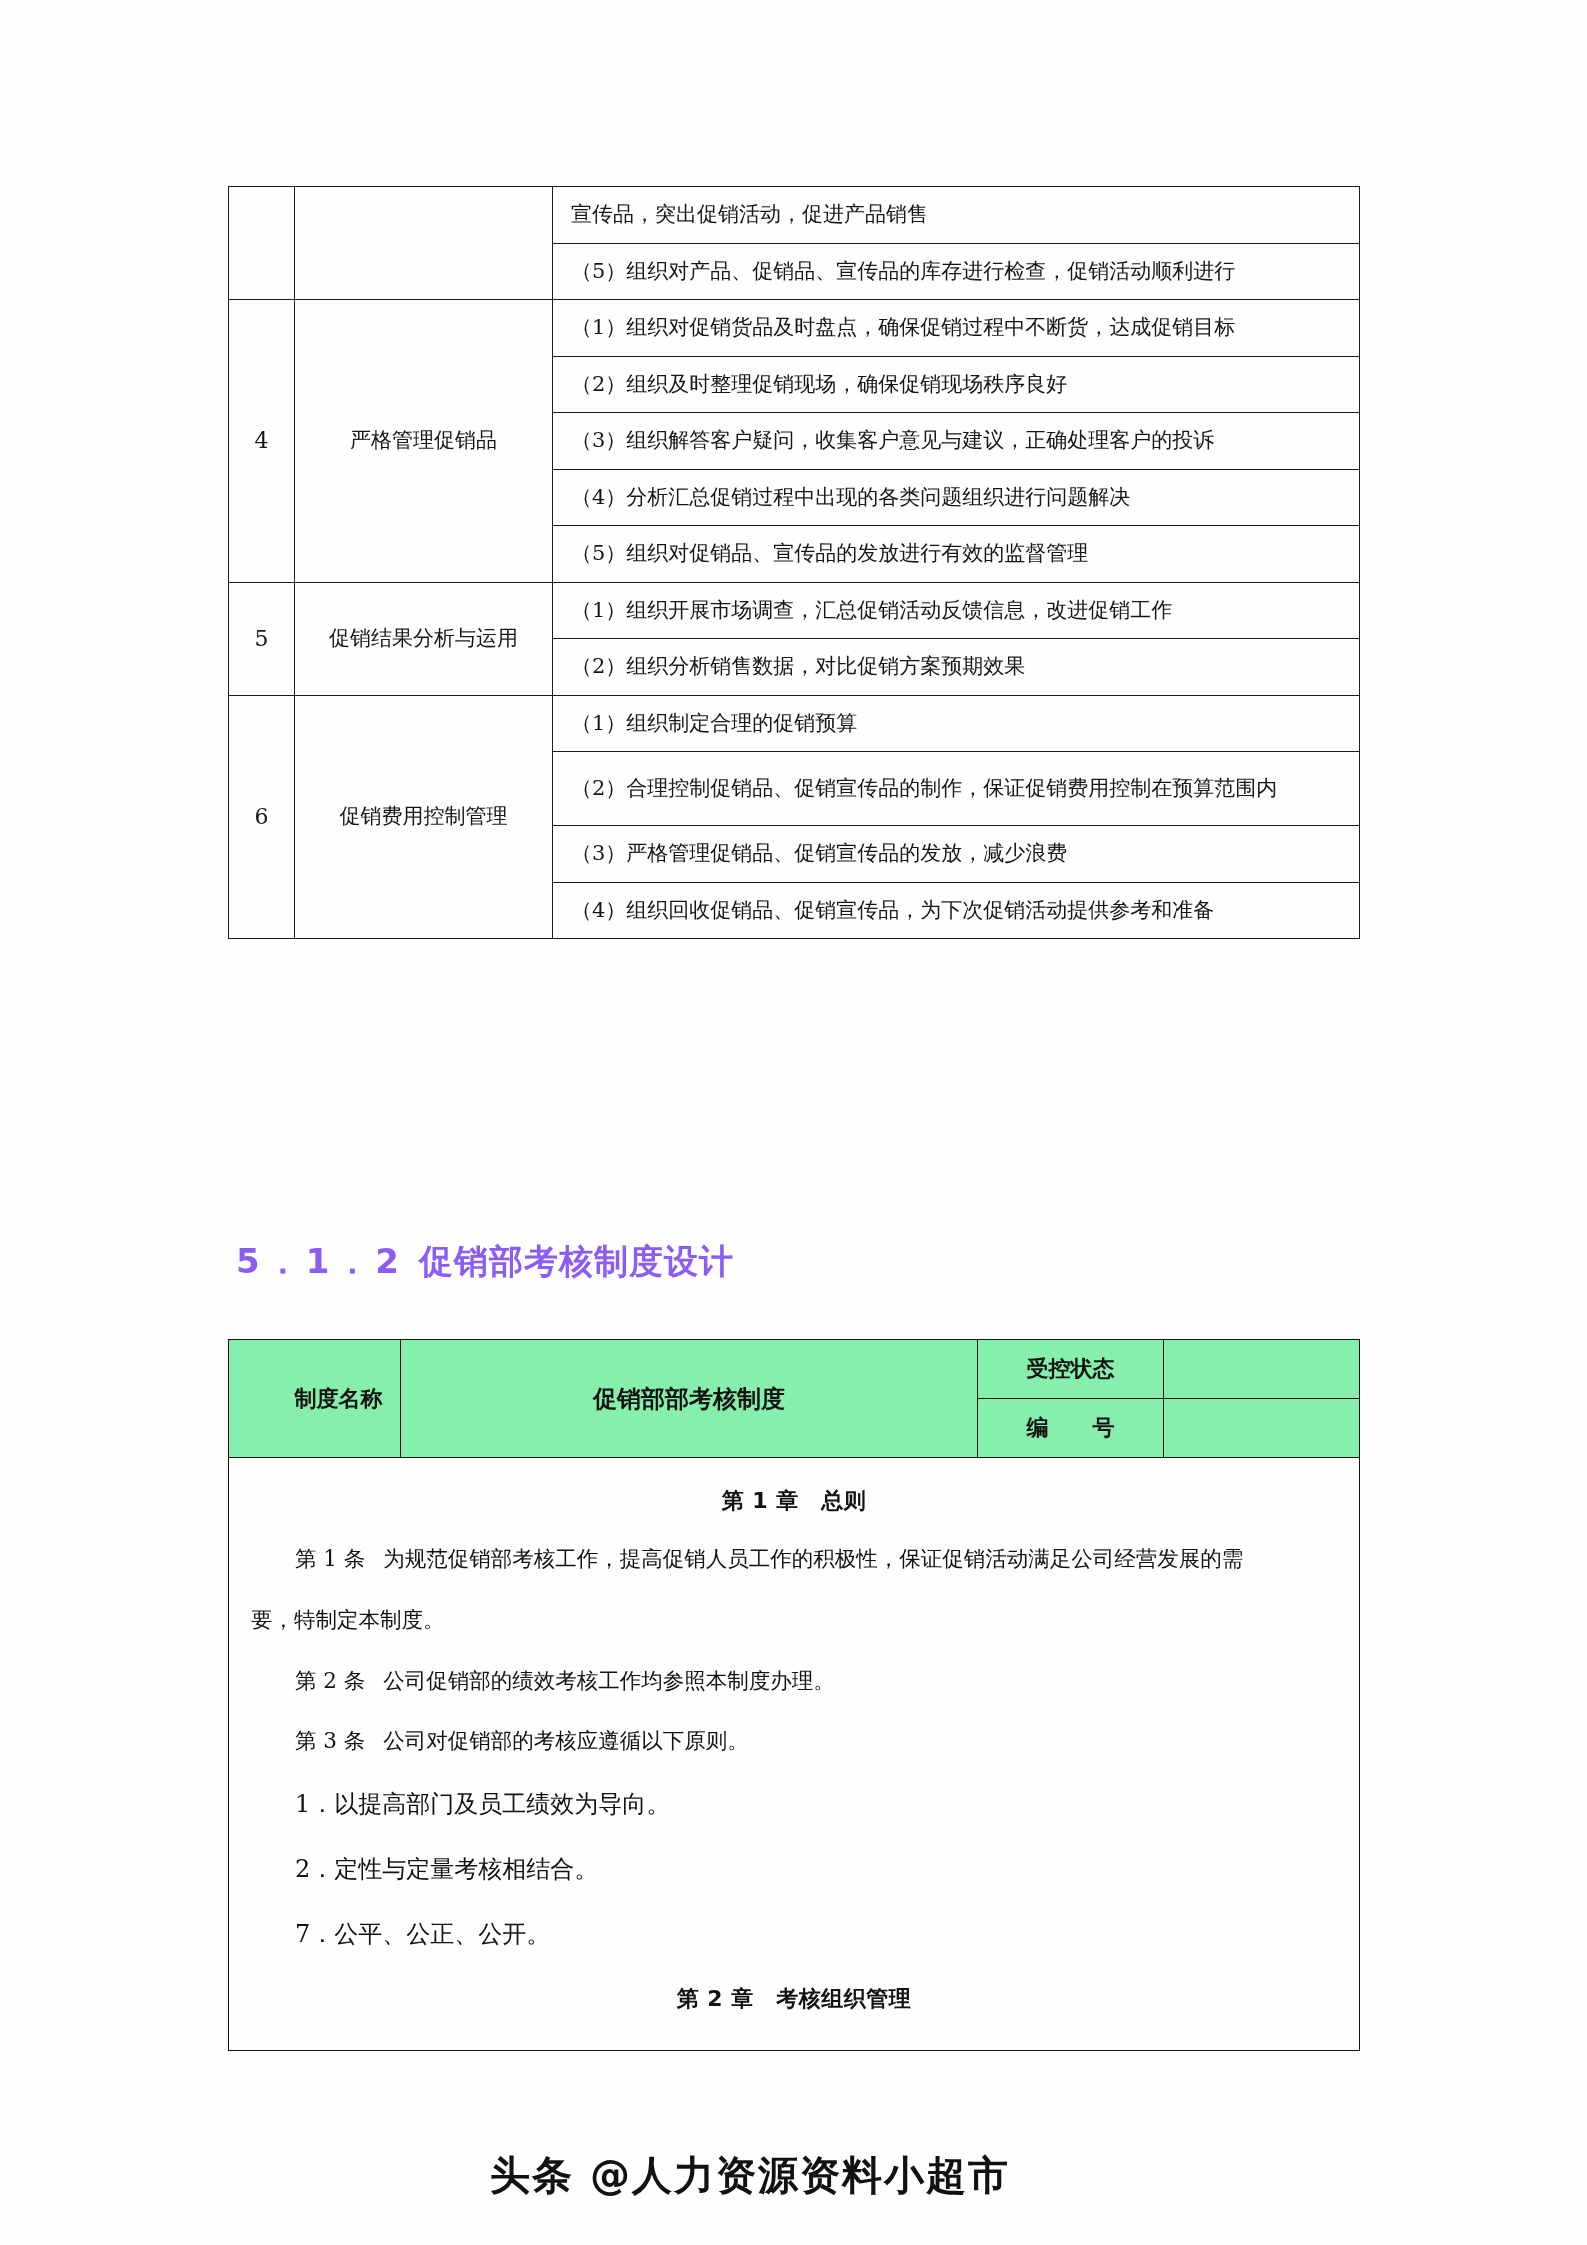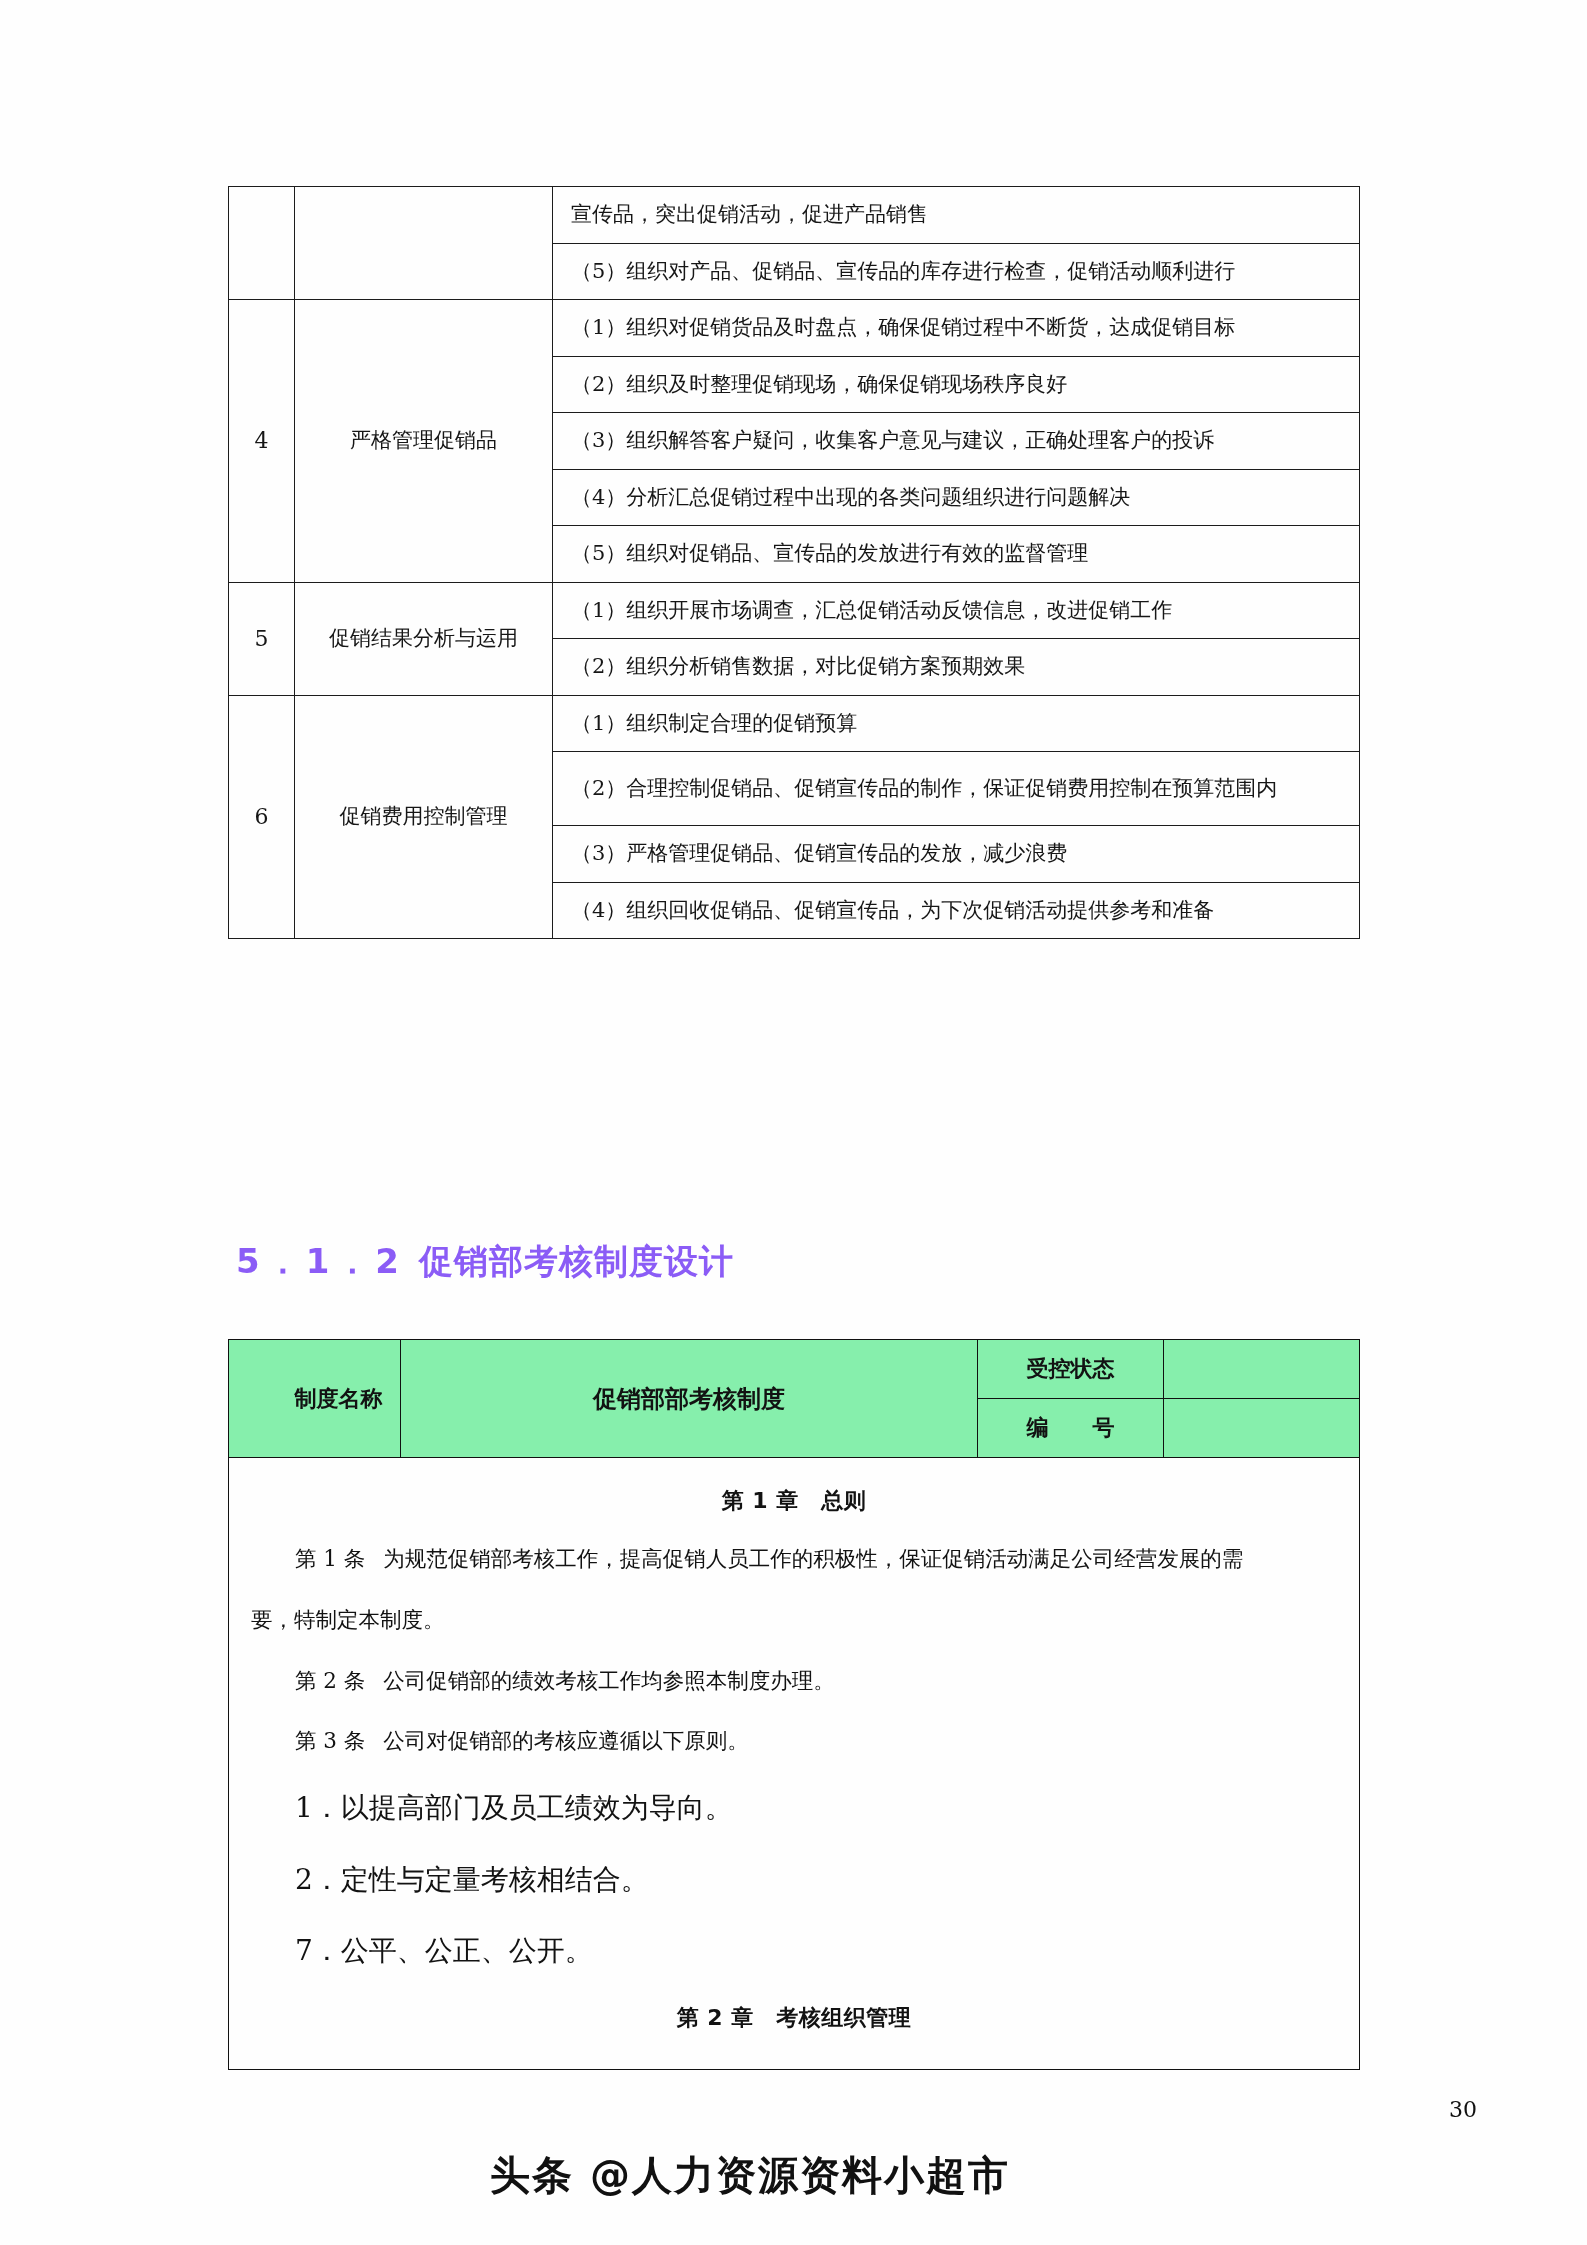--- a/index.html
+++ b/index.html
@@ -155,21 +155,21 @@
     margin-left: 44px;
   }
   .para.cont {
     text-indent: 0;
   }
   .para .gap {
     display: inline-block;
     width: 18px;
   }
   .li {
-    font-size: 28px;
+    font-size: 24px;
     line-height: 1.62;
     margin: 16px 0 26px 44px;
   }
 
   
   .page-number {
     position: absolute;
     left: 0;
     top: 2097px;
     width: 1477px;
@@ -303,16 +303,15 @@
           <div class="li">1．以提高部门及员工绩效为导向。</div>
           <div class="li">2．定性与定量考核相结合。</div>
           <div class="li">7．公平、公正、公开。</div>
 
           <div class="chap last">第 2 章　考核组织管理</div>
         </td>
       </tr>
     </tbody>
   </table>
 
-  <div class="page-number">30</div>
   <div class="watermark">头条 @人力资源资料小超市</div>
 
 </div>
 
 </body></html>

